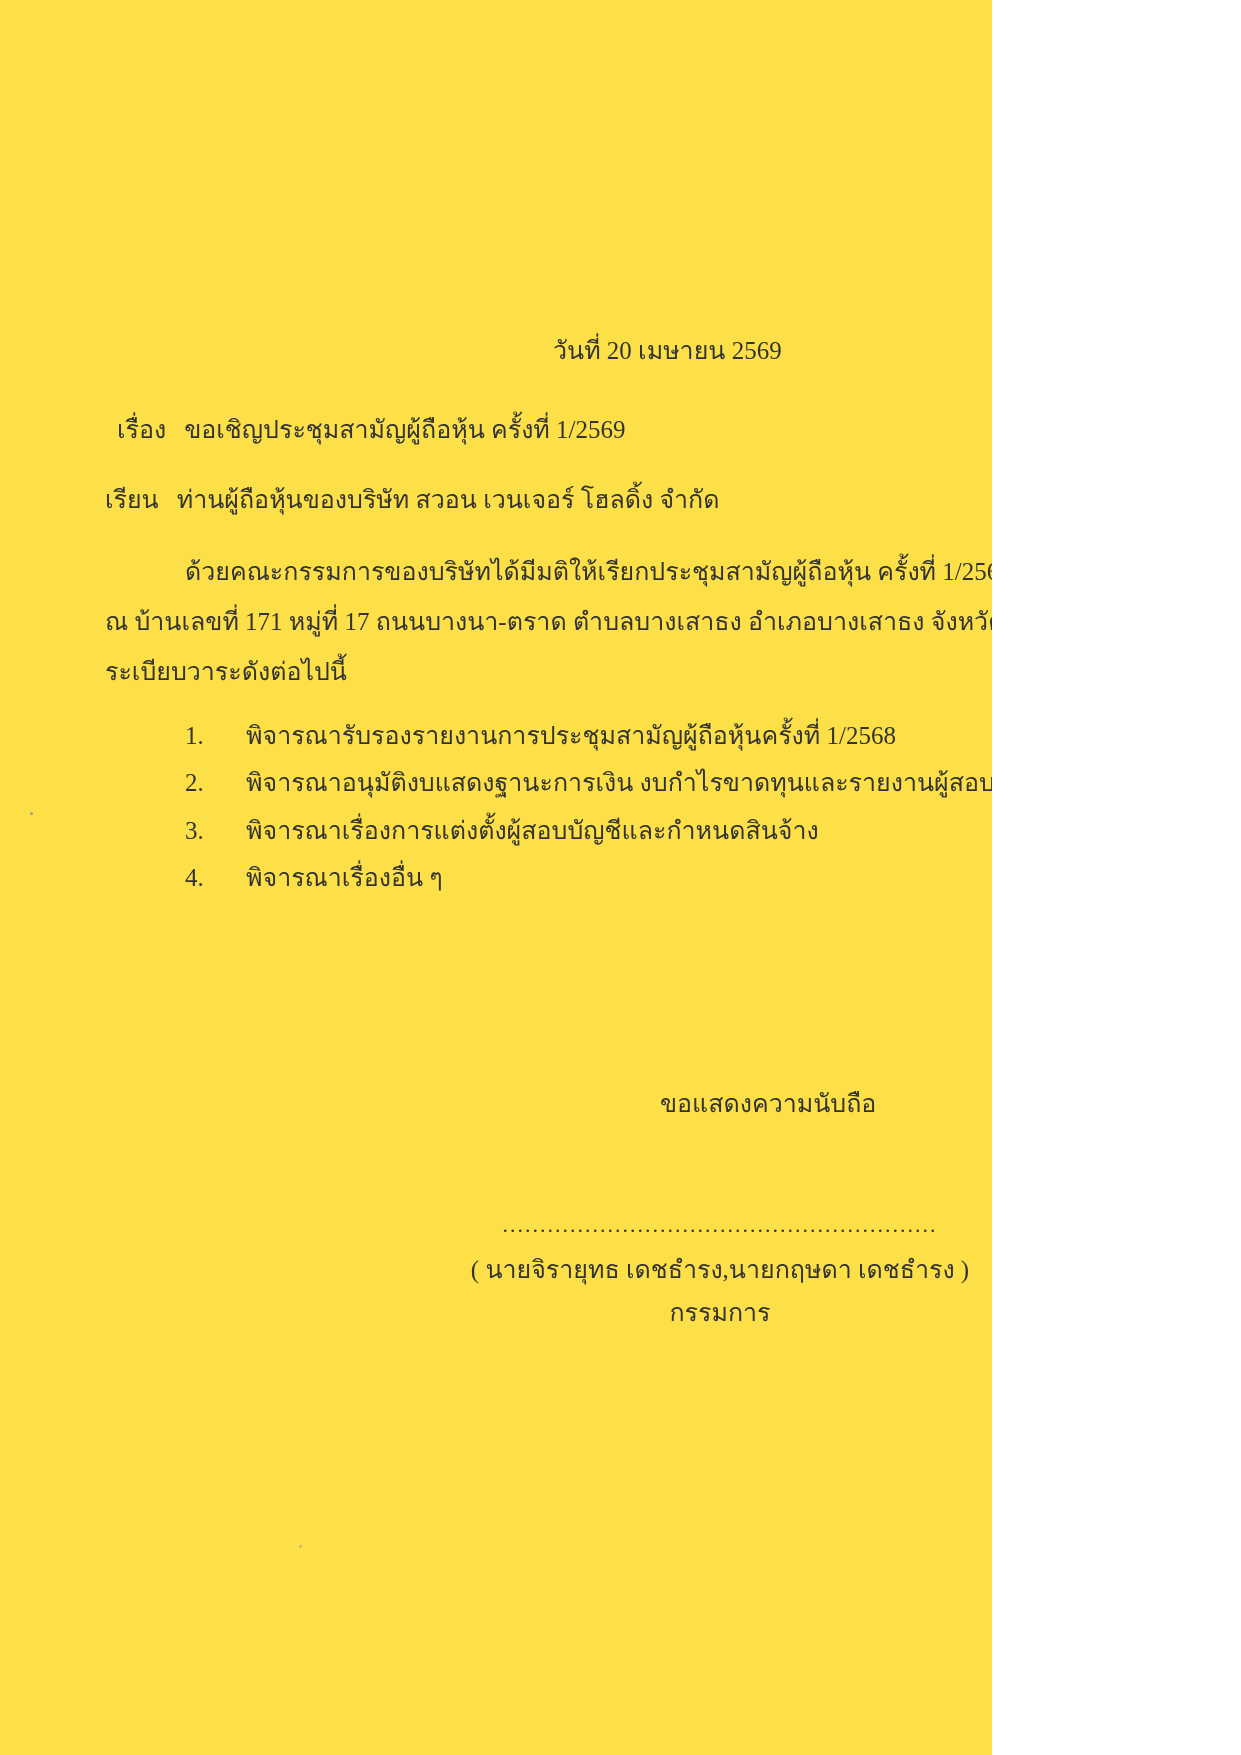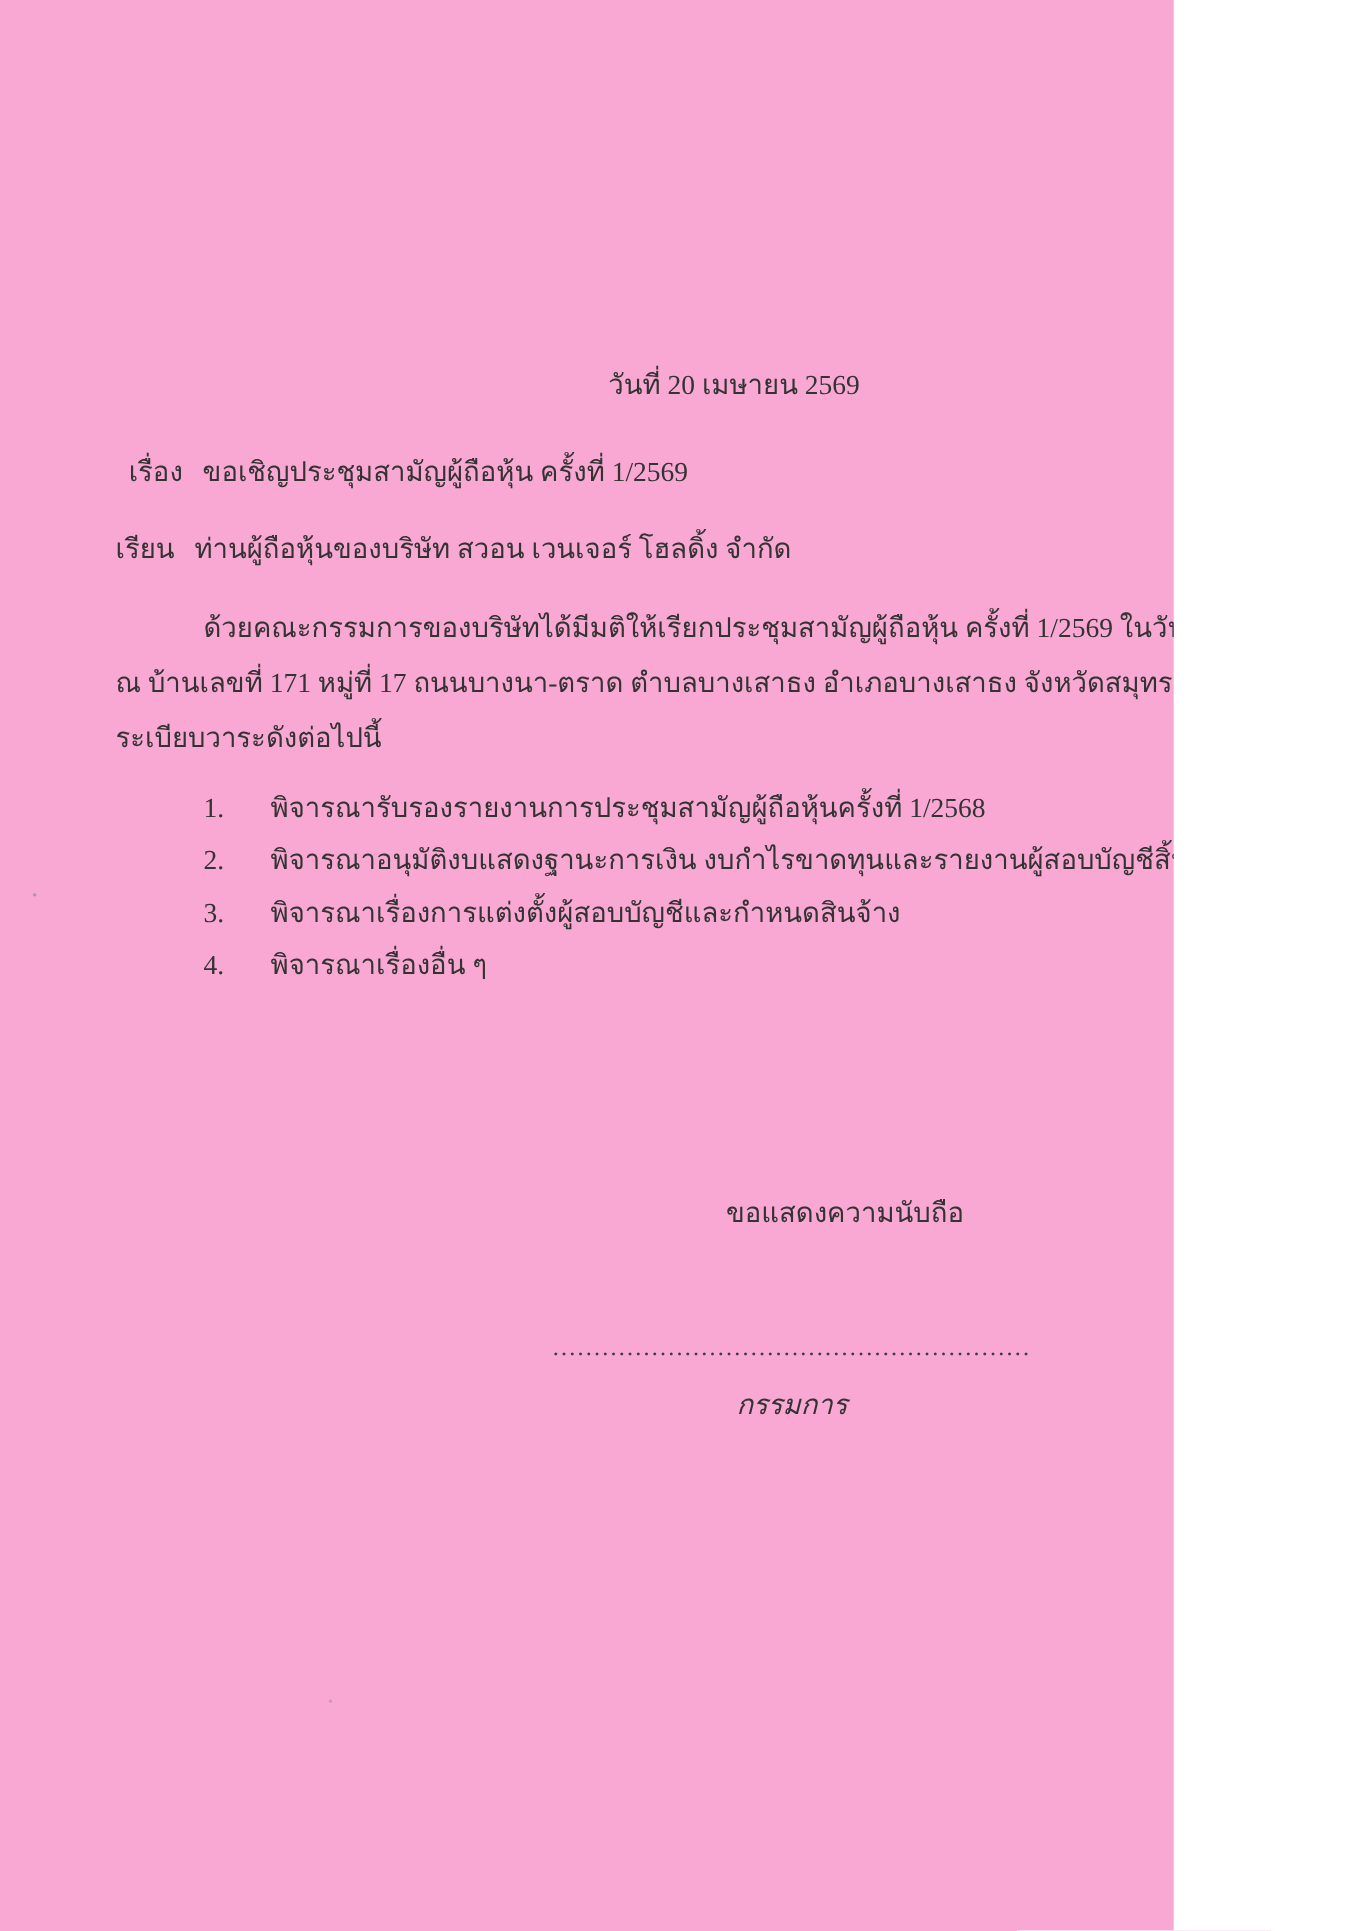--- a/index.html
+++ b/index.html
@@ -2,23 +2,23 @@
 <html lang="th"><head>
 <meta charset="utf-8">
 <style>
   html, body {
     margin: 0;
     padding: 0;
     background: #ffffff;
   }
   .page {
     position: relative;
-    width: 1067px;
+    width: 992px;
     height: 1755px;
-    background: #f9a8d4;
+    background: #fde047;
     font-family: "Liberation Serif", "DejaVu Sans", sans-serif;
     color: #333333;
     font-size: 25px;
     line-height: 1.45;
     overflow: hidden;
   }
   .abs { position: absolute; white-space: nowrap; }
 
   .date-line      { top: 333px; left: 553px; }
   .subject-line   { top: 412px; left: 105px; margin-left: 12px; }
@@ -44,21 +44,21 @@
     width: 560px;
     text-align: center;
   }
   .sig-dots {
     letter-spacing: 2px;
     font-size: 22px;
     color: #3a3a3a;
     line-height: 1.2;
   }
   .sig-names { margin-top: 14px; }
-  .sig-title { margin-top: 22px; font-style: italic; }
+  .sig-title { margin-top: 6px; }
 
   .artifact {
     position: absolute;
     background: #9a9a9a;
     border-radius: 50%;
   }
   .artifact-1 { top: 812px; left: 30px; width: 3px; height: 3px; }
   .artifact-2 { top: 1545px; left: 299px; width: 3px; height: 3px; opacity: .6; }
 </style>
 </head>
@@ -97,19 +97,20 @@
       <span class="agenda-num">4.</span>
       <span class="agenda-text">พิจารณาเรื่องอื่น ๆ</span>
     </div>
   </div>
 
 
   <div class="abs sig-salutation">ขอแสดงความนับถือ</div>
 
   <div class="sig-block">
     <div class="sig-dots">..........................................................</div>
+    <div class="sig-names">(  นายจิรายุทธ     เดชธำรง,นายกฤษดา  เดชธำรง  )</div>
     <div class="sig-title">กรรมการ</div>
   </div>
 
   <div class="artifact artifact-1"></div>
   <div class="artifact artifact-2"></div>
 
 </div>
 
 </body></html>

